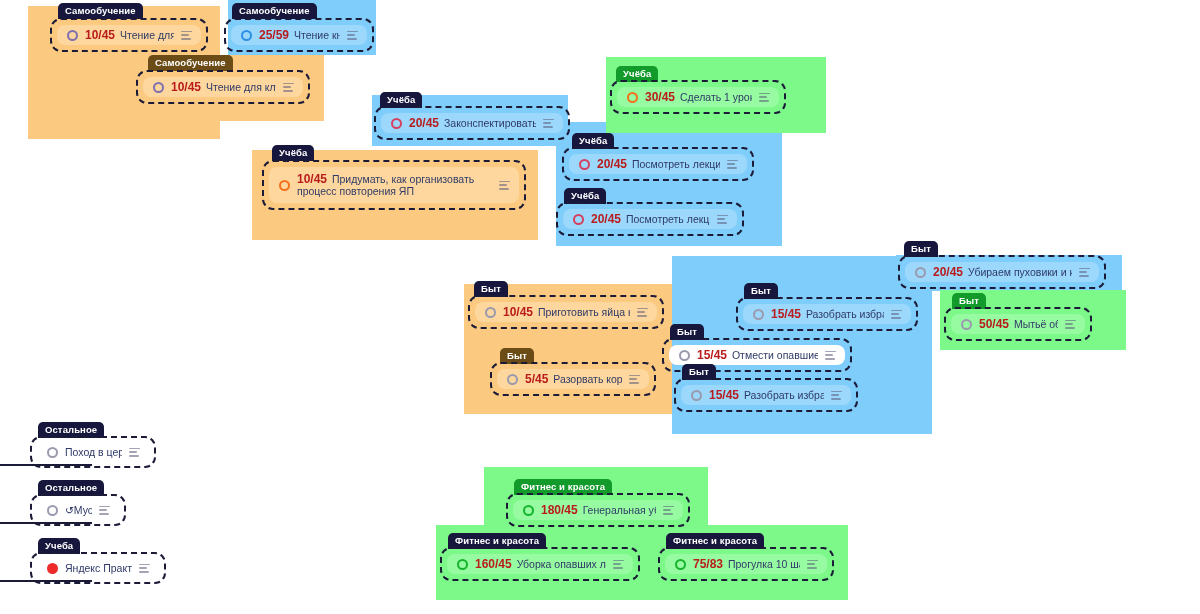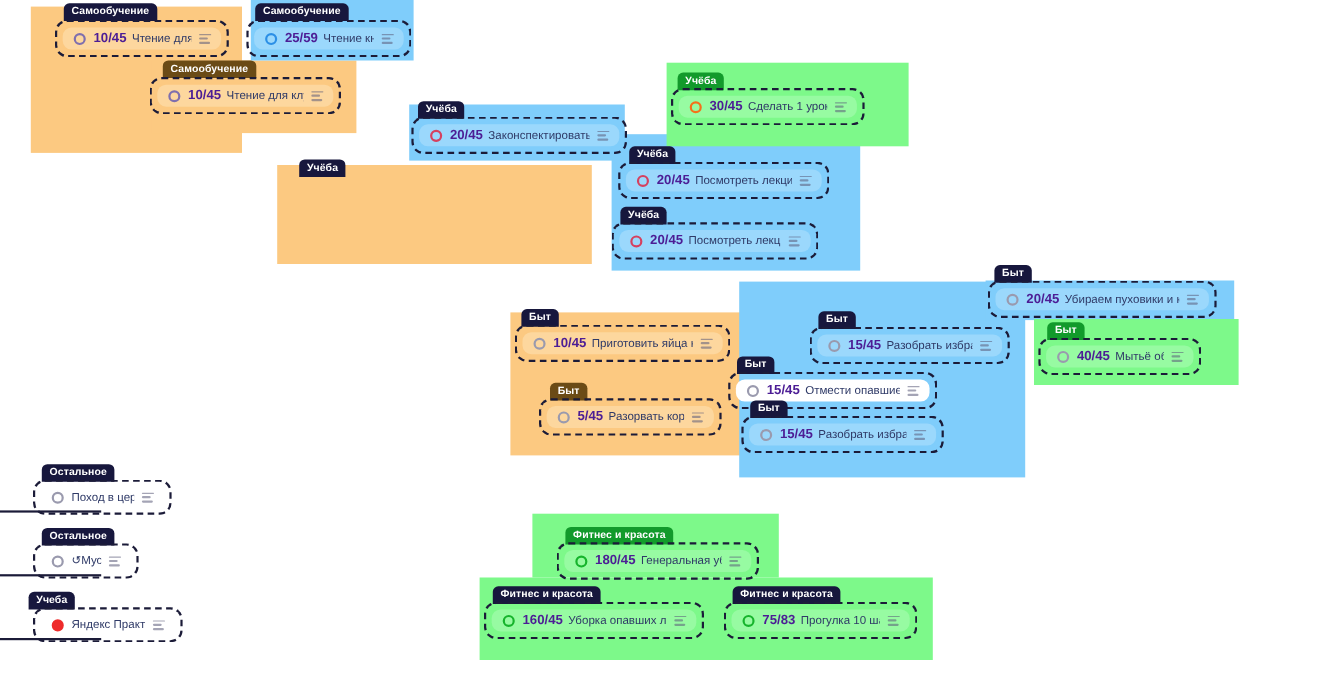--- a/index.html
+++ b/index.html
@@ -82,21 +82,21 @@
     color: #2f3a67;
     font-size: 10.5px;
     line-height: 12.5px;
     white-space: nowrap;
     overflow: hidden;
   }
   .ctext.wrap { white-space: normal; }
   .ctext .num {
     font-size: 12px;
     font-weight: 700;
-    color: #4c1d95;
+    color: #b91c1c;
     margin-right: 2px;
   }
 
   
   .handle {
     flex: 0 0 auto;
     width: 11px; height: 9px;
     display: flex;
     flex-direction: column;
     justify-content: space-between;
@@ -207,20 +207,33 @@
           <span class="ctext"><span class="num">30/45</span> <span>Сделать 1 урок ЯП</span></span>
           <span class="handle">
             <i></i>
             <i></i>
             <i></i>
           </span>
         </div>
       </div>
     </div>
     <div class="tag navy" style="left: 272px; top: 145px;">Учёба</div>
+    <div class="card" style="left: 262px; top: 160px; width: 264px; height: 50px;">
+      <div class="dash">
+        <div class="inner orange">
+          <span class="dot orange"></span>
+          <span class="ctext wrap"><span class="num">10/45</span> <span>Придумать, как организовать процесс повторения ЯП</span></span>
+          <span class="handle">
+            <i></i>
+            <i></i>
+            <i></i>
+          </span>
+        </div>
+      </div>
+    </div>
     <div class="tag navy" style="left: 572px; top: 133px;">Учёба</div>
     <div class="card" style="left: 562px; top: 147px; width: 192px; height: 34px;">
       <div class="dash">
         <div class="inner blue">
           <span class="dot crimson"></span>
           <span class="ctext"><span class="num">20/45</span> <span>Посмотреть лекцию ЯП</span></span>
           <span class="handle">
             <i></i>
             <i></i>
             <i></i>
@@ -324,21 +337,21 @@
             <i></i>
           </span>
         </div>
       </div>
     </div>
     <div class="tag dgreen" style="left: 952px; top: 293px;">Быт</div>
     <div class="card" style="left: 944px; top: 307px; width: 148px; height: 34px;">
       <div class="dash">
         <div class="inner green">
           <span class="dot grey"></span>
-          <span class="ctext"><span class="num">40/45</span> <span>Мытьё обуви</span></span>
+          <span class="ctext"><span class="num">50/45</span> <span>Мытьё обуви</span></span>
           <span class="handle">
             <i></i>
             <i></i>
             <i></i>
           </span>
         </div>
       </div>
     </div>
     <div class="tag dgreen" style="left: 514px; top: 479px;">Фитнес и красота</div>
     <div class="card" style="left: 506px; top: 493px; width: 184px; height: 34px;">
@@ -403,21 +416,21 @@
           <span class="dot grey"></span>
           <span class="ctext"><span>↺Мусор</span></span>
           <span class="handle">
             <i></i>
             <i></i>
             <i></i>
           </span>
         </div>
       </div>
     </div>
-    <div class="tag navy" style="left: 26px; top: 538px;">Учеба</div>
+    <div class="tag navy" style="left: 38px; top: 538px;">Учеба</div>
     <div class="card" style="left: 30px; top: 552px; width: 136px; height: 32px;">
       <div class="dash">
         <div class="inner white">
           <span class="dot red"></span>
           <span class="ctext"><span>Яндекс Практикум</span></span>
           <span class="handle">
             <i></i>
             <i></i>
             <i></i>
           </span>

